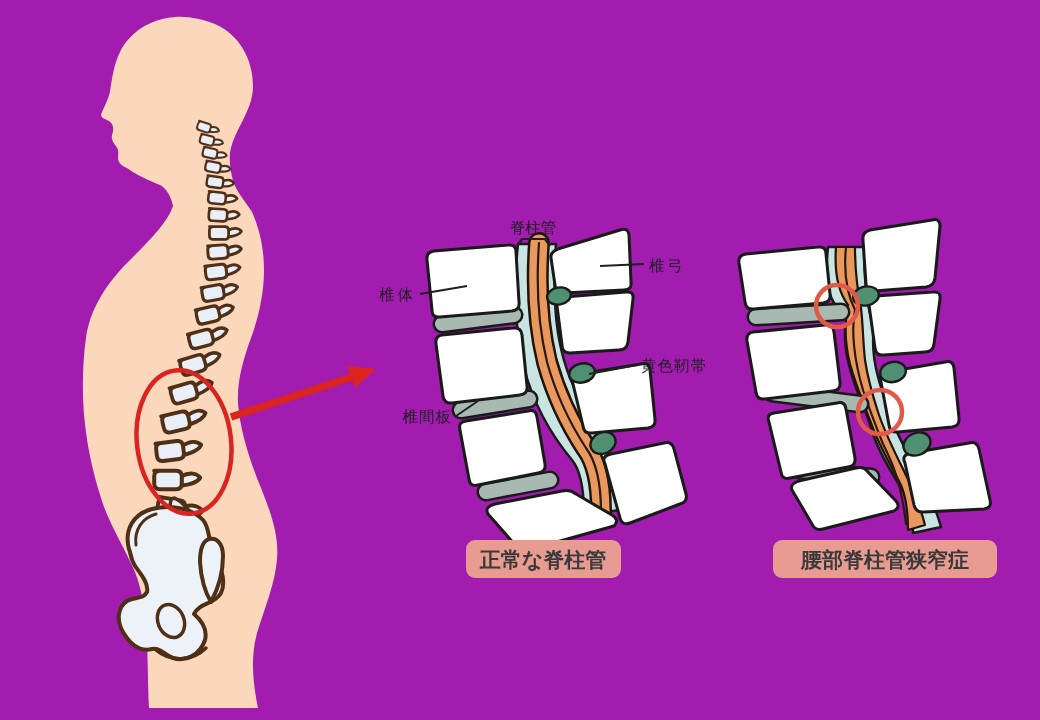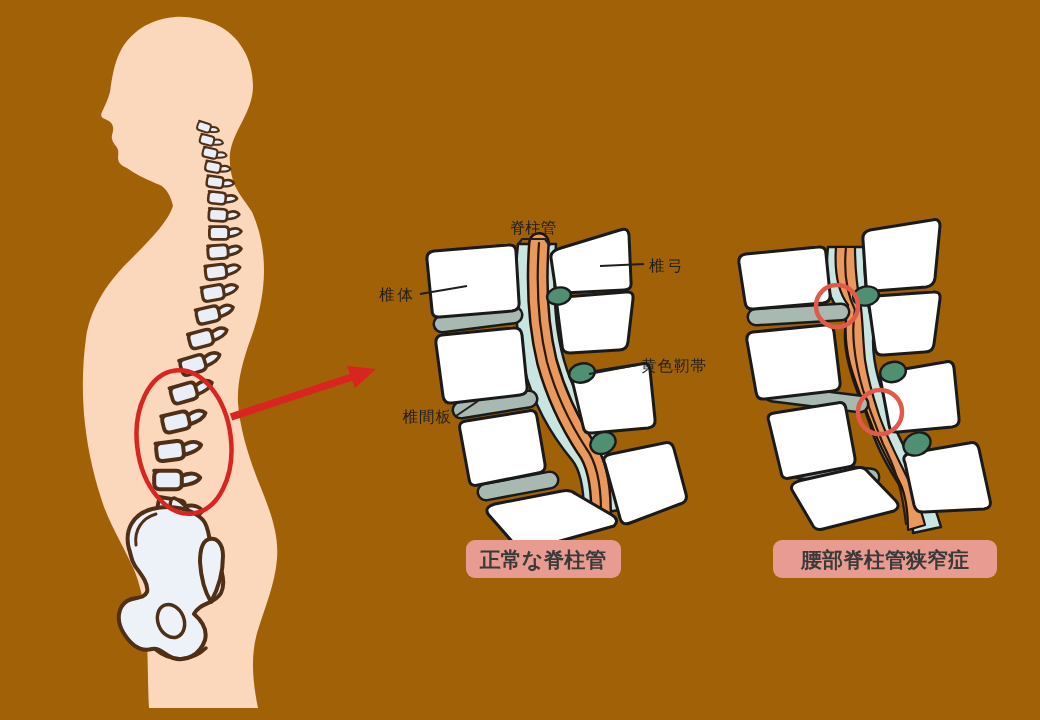--- a/index.html
+++ b/index.html
@@ -1,19 +1,19 @@
 <!DOCTYPE html>
 <html><head>
 <meta charset="utf-8">
 <style>
   html,body{margin:0;padding:0;background:#fff;}
   .canvas{
     position:relative;
     width:1040px;height:720px;
-    background:#a16207;
+    background:#a21caf;
     overflow:hidden;
     font-family:"DejaVu Sans","Liberation Sans",sans-serif;
   }
   svg{display:block;}
   text{font-family:"DejaVu Sans","Liberation Sans",sans-serif;}
   .anatomy-label{font-size:15.5px;fill:#1f1f1f;font-weight:500;}
   .caption-text{font-size:21px;font-weight:bold;fill:#3a3a3a;}
 </style>
 </head>
 <body>

